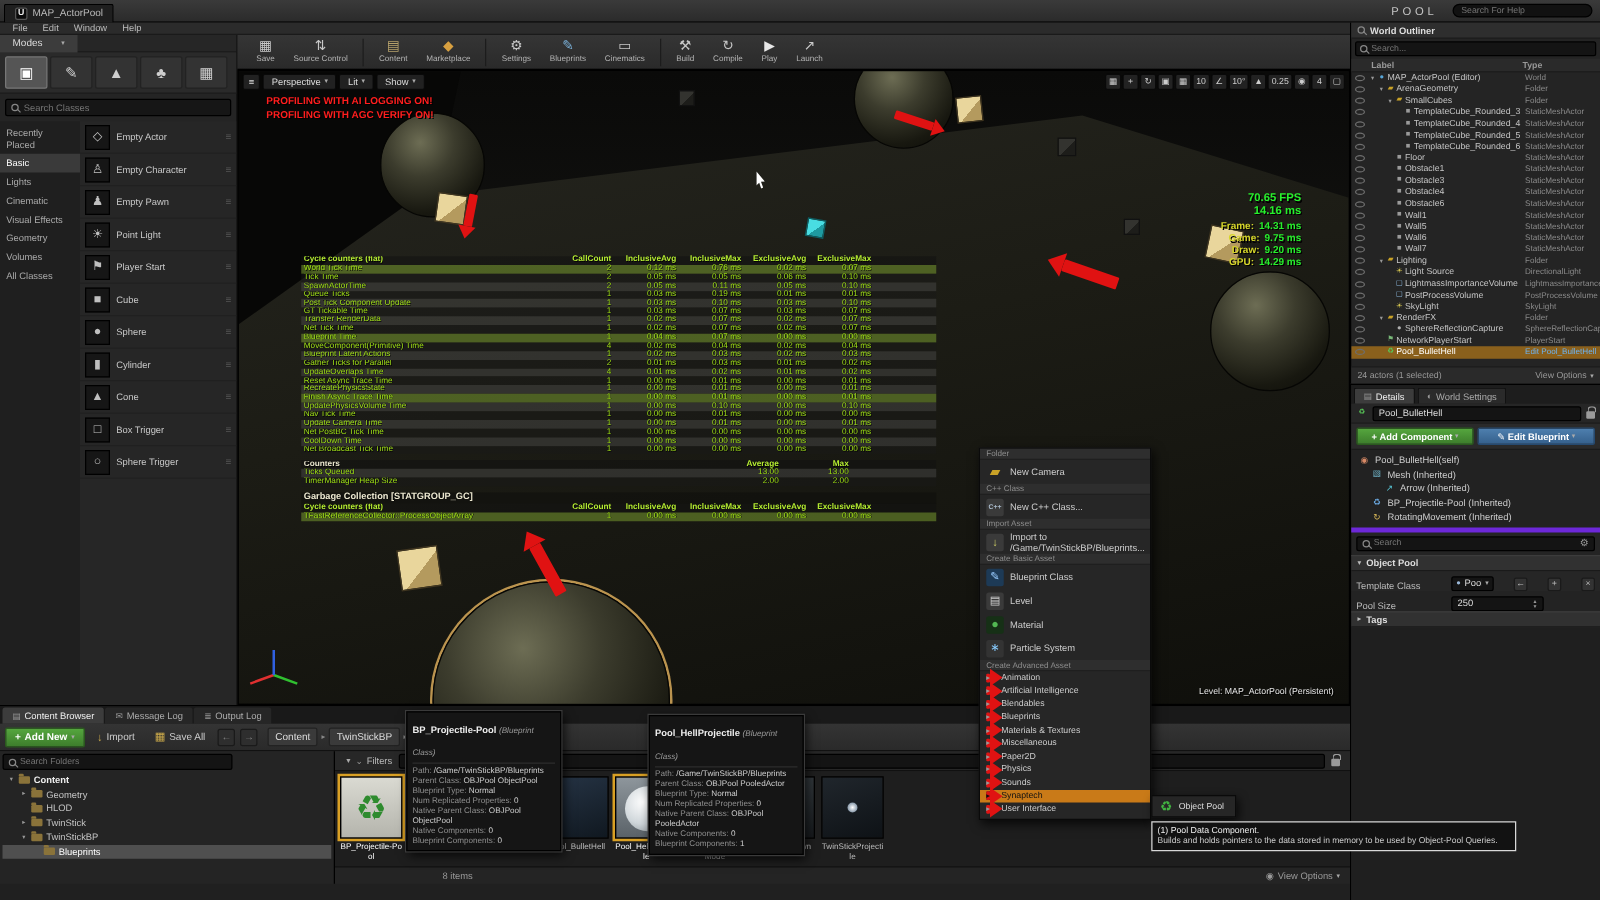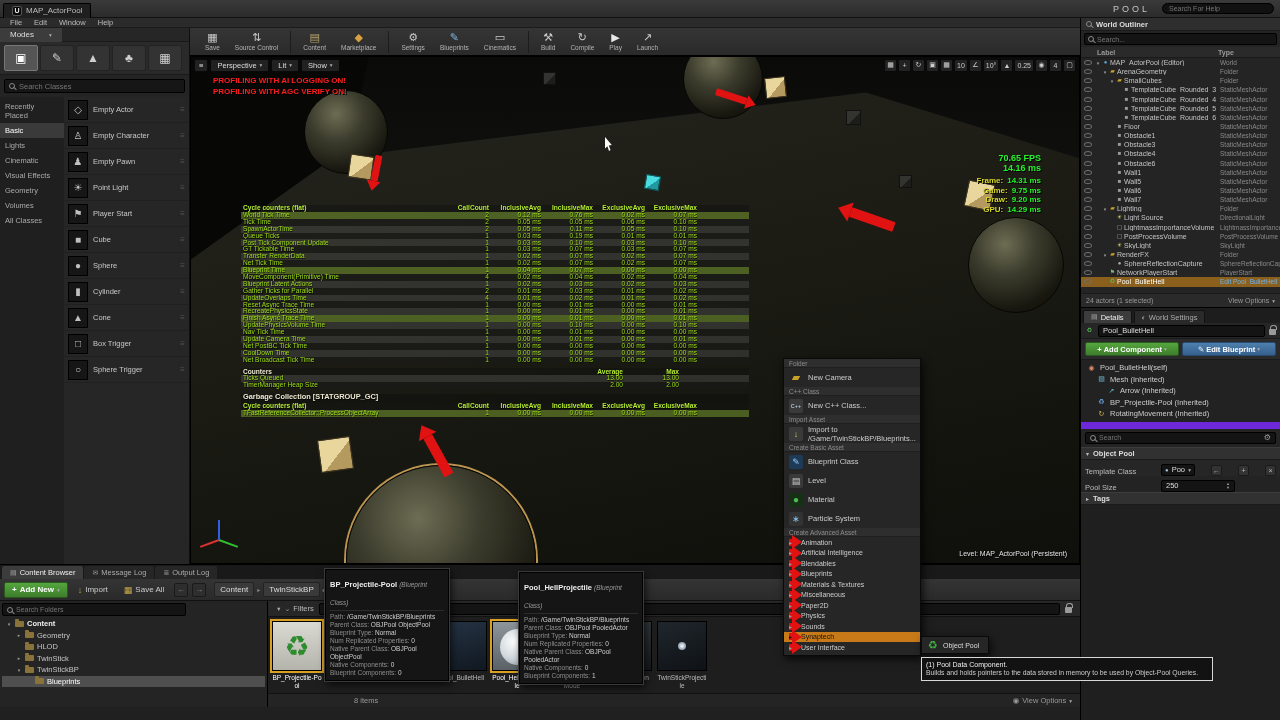--- a/index.html
+++ b/index.html
@@ -124,21 +124,21 @@
 .det-tabs{display:flex;height:15px;background:#1d1d1d;align-items:flex-end;gap:2px;padding:0 2px}
 .det-tab{display:flex;align-items:center;gap:3px;font-size:7.5px;color:#aaa;background:#2a2a2a;padding:0 7px;height:13px;border:1px solid #111;border-bottom:none;border-radius:2px 2px 0 0}
 .det-tab.active{background:#3c3c3c;color:#eee}
 .det-name{display:flex;align-items:center;gap:4px;height:16px;padding:0 4px;background:#262626;border-bottom:1px solid #1a1a1a}
 .det-name .fld{flex:1;display:flex;align-items:center;background:#141414;border:1px solid #000;height:12px;font-size:7.5px;color:#ddd;padding:0 4px;border-radius:2px}
 .lock{width:7px;height:6px;background:#9a9a9a;border-radius:1px;position:relative;margin-top:3px}
 .lock::before{content:"";position:absolute;width:5px;height:4px;border:1px solid #9a9a9a;border-bottom:none;border-radius:3px 3px 0 0;left:1px;top:-4px}
 .det-btns{display:flex;gap:3px;padding:3px 4px;background:#2a2a2a;border-bottom:1px solid #1a1a1a}
 .btn-green{flex:1;height:14px;background:linear-gradient(#55a63e,#3d7d2c);border:1px solid #2a5a1e;border-radius:2px;display:flex;align-items:center;justify-content:center;gap:2px;font-size:7.5px;color:#fff;font-weight:bold}
 .btn-blue{flex:1;height:14px;background:linear-gradient(#4e7fae,#35608c);border:1px solid #264a70;border-radius:2px;display:flex;align-items:center;justify-content:center;gap:2px;font-size:7.5px;color:#fff;font-weight:bold}
-.det-comps{background:#222;border-bottom:7px solid #6d28d9;padding:2px 0}
+.det-comps{background:#222;border-bottom:4px solid #6d28d9;padding:2px 0}
 .det-comp{display:flex;align-items:center;gap:4px;height:11.5px;font-size:7.5px;color:#cdcdcd}
 .ci{width:9px;text-align:center;font-size:7px}
 .ci-actor{color:#d88a66}.ci-mesh{color:#6fb3c8}.ci-arrow{color:#58c8d8}.ci-pool{color:#6aa8e0}.ci-rotating{color:#d8b858}
 .det-search{display:flex;align-items:center;gap:3px;margin:3px 4px;background:#141414;border:1px solid #000;height:12px;border-radius:2px;padding:0 4px}
 .det-search input{flex:1;background:none;border:none;font-size:7px;color:#888;outline:none;min-width:0}
 .det-search .gear{margin-left:auto;font-size:8px;color:#999}
 .det-section{display:flex;align-items:center;gap:4px;height:13px;background:#313131;border-top:1px solid #3c3c3c;border-bottom:1px solid #1a1a1a;font-size:7.5px;font-weight:bold;color:#ddd;padding:0 5px}
 .sec-arrow{font-size:6px;color:#bbb}
 .det-prop{display:flex;align-items:flex-end;height:16px;padding:0 4px;gap:16px;font-size:7.5px;background:#262626}
 .det-prop.alt{background:#232323}

